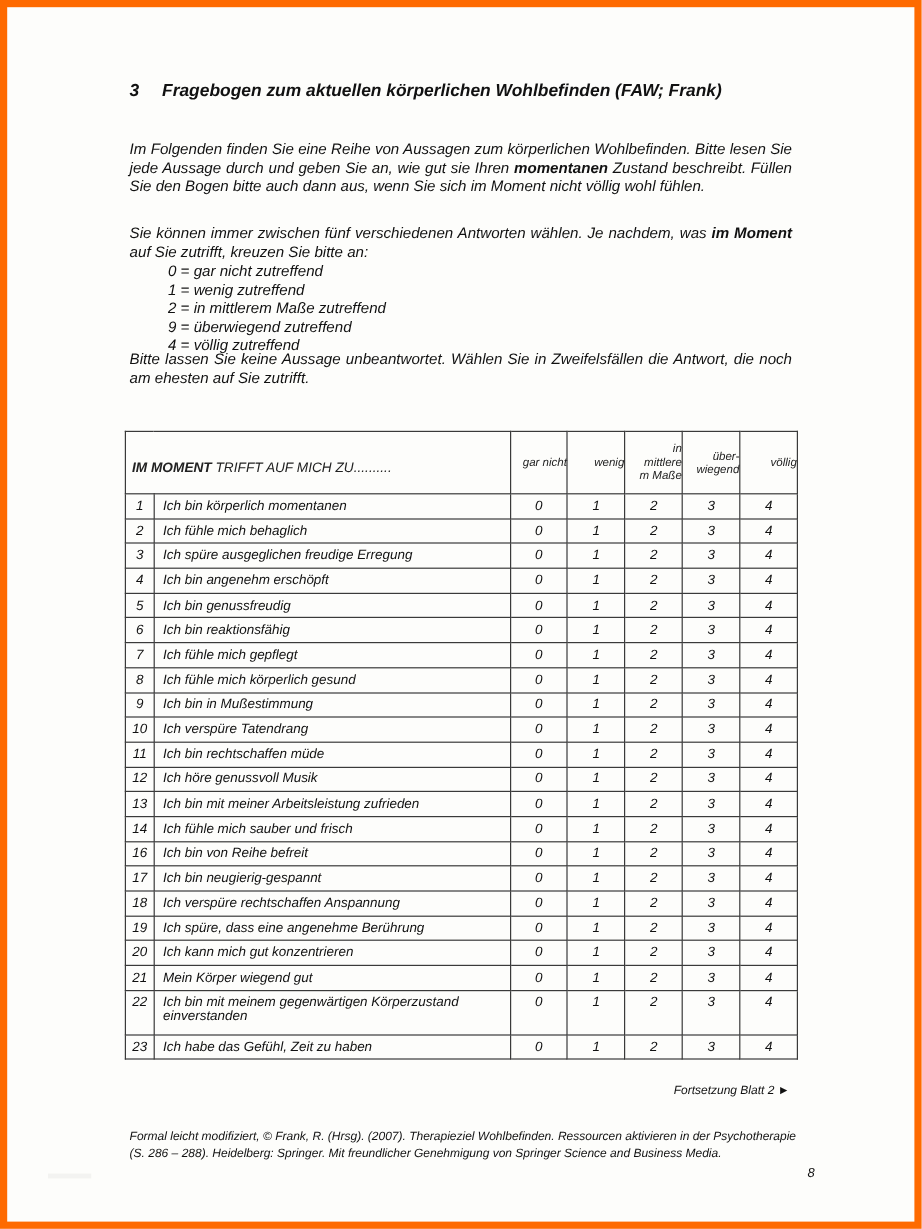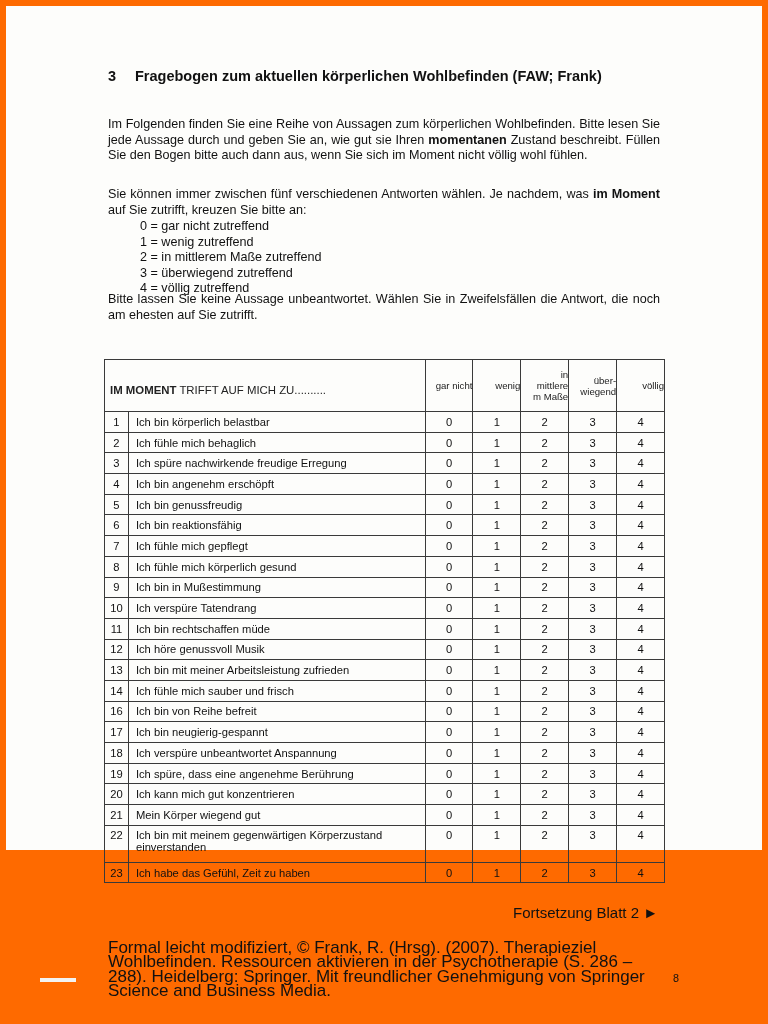--- a/index.html
+++ b/index.html
@@ -7,22 +7,23 @@
     width: 768px; height: 1024px;
     background: #fe6a00;
     position: relative;
     overflow: hidden;
     font-family: "Liberation Sans", sans-serif;
     color: #111;
   }
   .page {
     position: absolute;
     left: 6px; top: 6px;
-    width: 756px; height: 844px;
+    width: 756px; height: 1012px;
     background: #fdfdfb;
+    font-style: italic;
   }
   .title {
     position: absolute;
     left: 102px; top: 62px;
     font-size: 14.5px; font-weight: bold;
     white-space: nowrap;
   }
   .title .num { display: inline-block; width: 27px; }
   .para {
     position: absolute;
@@ -66,27 +67,27 @@
     margin-left: 27px;
   }
   table.q tr.row td { height: 19.7px; }
   table.q tr.row.tall td { height: 33px; vertical-align: top; padding-top: 3px; }
   td.n { width: 23px; text-align: center; }
   td.stmt { width: 290px; padding-left: 7px !important; }
   td.v { width: 47px; text-align: center; }
   .cont {
     position: absolute;
     right: 104px; top: 898px;
-    font-size: 15px;
+    font-size: 10px;
   }
   .foot {
     position: absolute;
     left: 102px; top: 935px;
     width: 560px;
-    font-size: 17px; line-height: 14.3px;
+    font-size: 10px; line-height: 14.3px;
   }
   .pagenum {
     position: absolute;
     left: 667px; top: 966px;
     font-size: 10.8px;
   }
   .ghost {
     position: absolute; left: 34px; top: 972px;
     width: 36px; height: 4px; background: #f3f3f1;
   }
@@ -101,59 +102,59 @@
   </div>
 
   <div class="para p2"><span>Sie können immer zwischen fünf verschiedenen Antworten wählen. Je nachdem, was </span><b>im Moment</b><span> auf Sie zutrifft, kreuzen Sie bitte an:</span></div>
 
   <div class="para p1"><span>Im Folgenden finden Sie eine Reihe von Aussagen zum körperlichen Wohlbefinden. Bitte lesen Sie jede Aussage durch und geben Sie an, wie gut sie Ihren </span><b>momentanen</b><span> Zustand beschreibt. Füllen Sie den Bogen bitte auch dann aus, wenn Sie sich im Moment nicht völlig wohl fühlen.</span></div>
 
   <div class="scale">
     <div>0 = gar nicht zutreffend</div>
     <div>1 = wenig zutreffend</div>
     <div>2 = in mittlerem Maße zutreffend</div>
-    <div>3 = überwiegend zutreffend</div>
+    <div>9 = überwiegend zutreffend</div>
     <div>4 = völlig zutreffend</div>
   </div>
 
   <div class="para p3">Bitte lassen Sie keine Aussage unbeantwortet. Wählen Sie in Zweifelsfällen die Antwort, die noch am ehesten auf Sie zutrifft.</div>
 
   <table class="q">
     <thead>
       <tr>
         <th class="head-main" colspan="2"><b>IM MOMENT</b><span> TRIFFT AUF MICH ZU..........</span></th>
         <th><span>gar nicht</span></th>
         <th><span>wenig</span></th>
         <th><span>in</span><br><span>mittlere</span><br><span>m Maße</span></th>
         <th><span>über-</span><br><span>wiegend</span></th>
         <th><span>völlig</span></th>
       </tr>
     </thead>
     <tbody id="rows">
         <tr class="row">
           <td class="n">1</td>
-          <td class="stmt">Ich bin körperlich belastbar</td>
+          <td class="stmt">Ich bin körperlich momentanen</td>
           <td class="v">0</td>
           <td class="v">1</td>
           <td class="v">2</td>
           <td class="v">3</td>
           <td class="v">4</td>
         </tr>
         <tr class="row">
           <td class="n">2</td>
           <td class="stmt">Ich fühle mich behaglich</td>
           <td class="v">0</td>
           <td class="v">1</td>
           <td class="v">2</td>
           <td class="v">3</td>
           <td class="v">4</td>
         </tr>
         <tr class="row">
           <td class="n">3</td>
-          <td class="stmt">Ich spüre nachwirkende freudige Erregung</td>
+          <td class="stmt">Ich spüre ausgeglichen freudige Erregung</td>
           <td class="v">0</td>
           <td class="v">1</td>
           <td class="v">2</td>
           <td class="v">3</td>
           <td class="v">4</td>
         </tr>
         <tr class="row">
           <td class="n">4</td>
           <td class="stmt">Ich bin angenehm erschöpft</td>
           <td class="v">0</td>
@@ -265,21 +266,21 @@
           <td class="n">17</td>
           <td class="stmt">Ich bin neugierig-gespannt</td>
           <td class="v">0</td>
           <td class="v">1</td>
           <td class="v">2</td>
           <td class="v">3</td>
           <td class="v">4</td>
         </tr>
         <tr class="row">
           <td class="n">18</td>
-          <td class="stmt">Ich verspüre unbeantwortet Anspannung</td>
+          <td class="stmt">Ich verspüre rechtschaffen Anspannung</td>
           <td class="v">0</td>
           <td class="v">1</td>
           <td class="v">2</td>
           <td class="v">3</td>
           <td class="v">4</td>
         </tr>
         <tr class="row">
           <td class="n">19</td>
           <td class="stmt">Ich spüre, dass eine angenehme Berührung</td>
           <td class="v">0</td>

